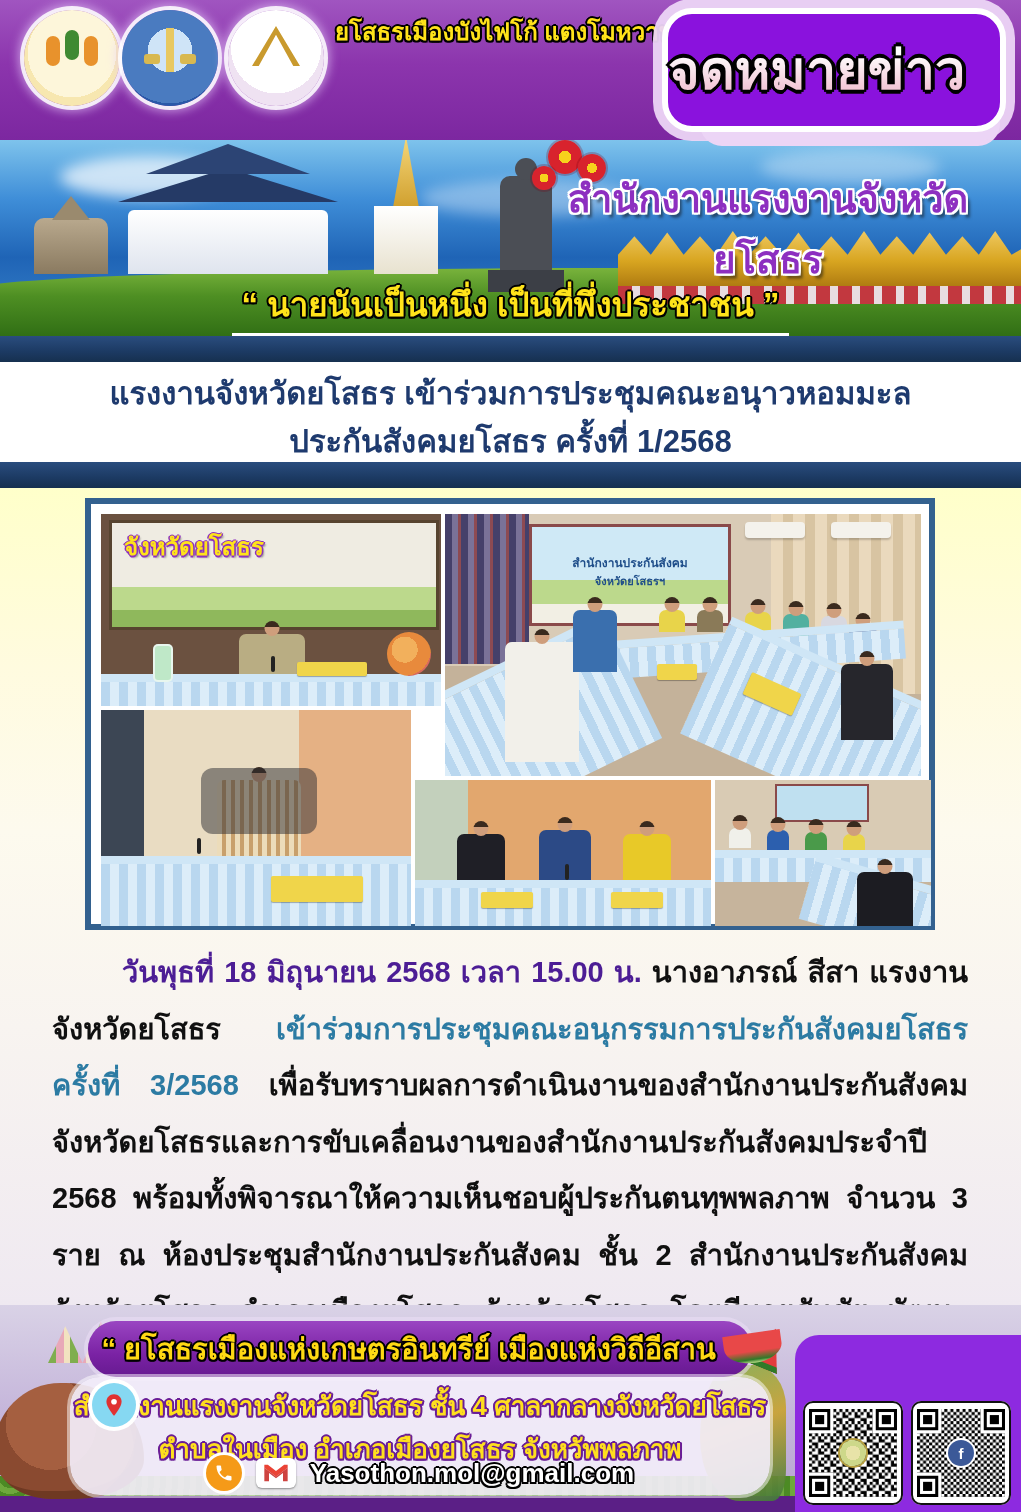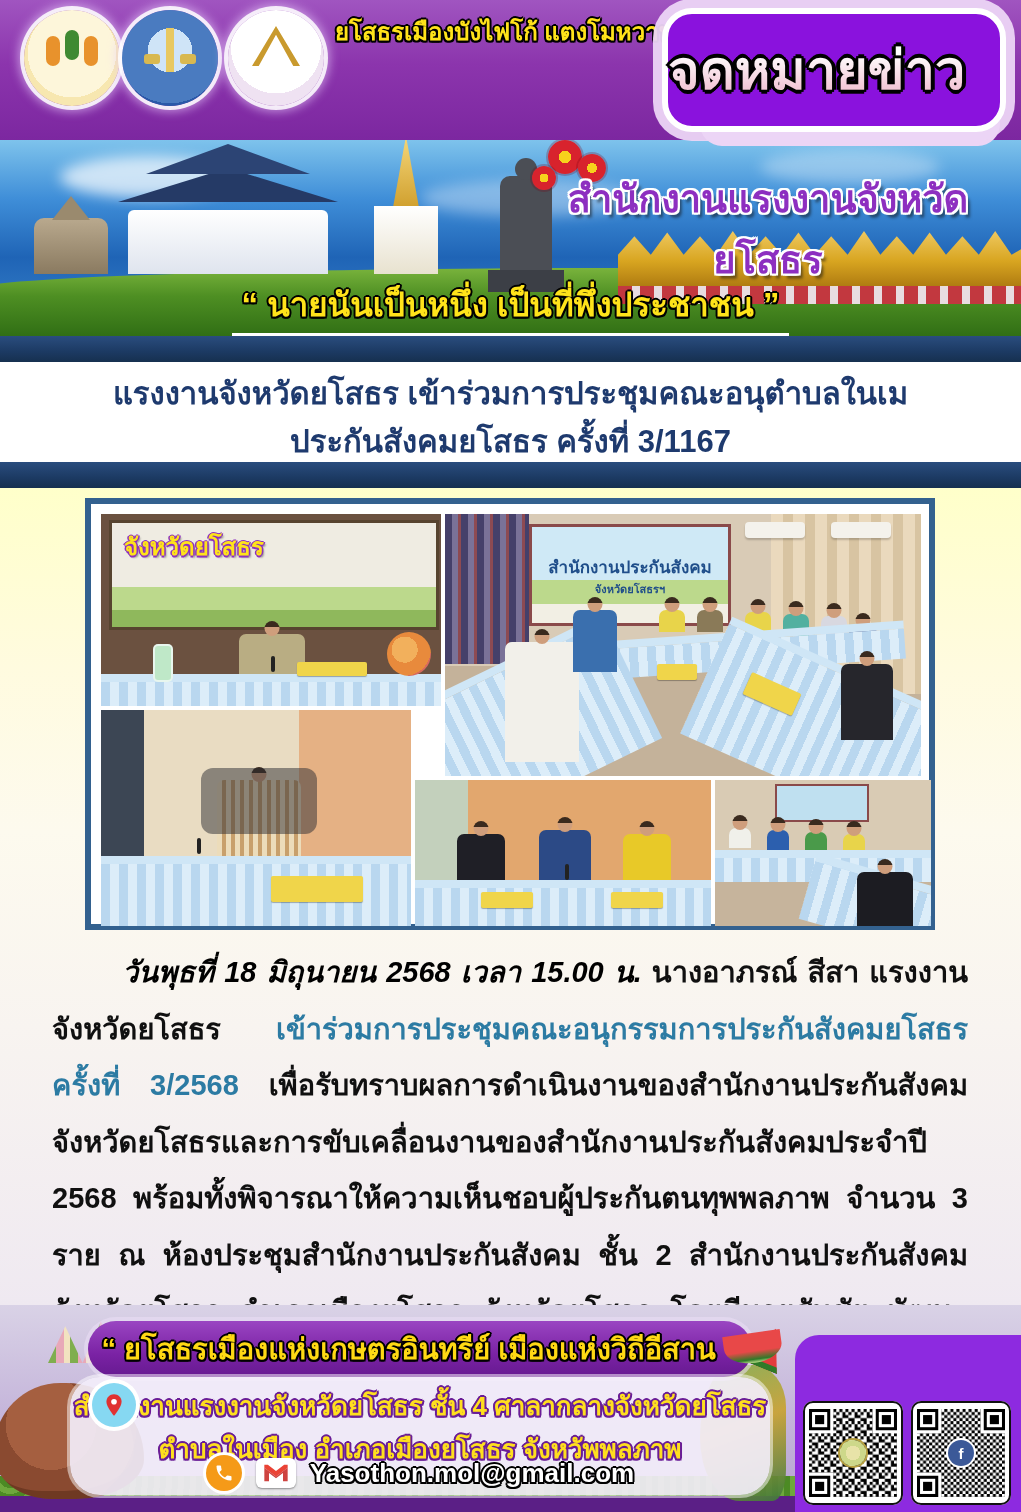--- a/index.html
+++ b/index.html
@@ -92,37 +92,37 @@
   .tileA .backdrop{position:absolute;left:8px;top:6px;width:324px;height:104px;
      background:linear-gradient(180deg,#efece2 0 62%,#bcd98c 62% 84%,#8fb85c 84% 100%);border:3px solid #57442f;}
   .tileA .prov{position:absolute;left:12px;top:4px;font-size:24px;font-weight:bold;color:#ffe31a;
      text-shadow:1.5px 0 0 #8d2fc0,-1.5px 0 0 #8d2fc0,0 1.5px 0 #8d2fc0,0 -1.5px 0 #8d2fc0,2px 2px 2px rgba(0,0,0,.4);}
   
   .tileB{left:354px;top:10px;width:476px;height:262px;background:linear-gradient(180deg,#d9cbb6 0 58%,#c4b29a 58% 100%);}
   .tileB .curtainL{position:absolute;left:0;top:0;width:84px;height:150px;
      background:repeating-linear-gradient(90deg,#45406a 0 7px,#7a7298 7px 13px,#8d4a52 13px 16px);}
   .tileB .banner{position:absolute;left:84px;top:10px;width:196px;height:96px;border:3px solid #8a4a4a;
      background:linear-gradient(180deg,#cfe9f6 0 55%,#bcd98c 55% 80%,#f2efe4 80% 100%);text-align:center;}
-  .tileB .banner .b1{font-size:17px;font-weight:bold;color:#1f4e8a;margin-top:26px;}
+  .tileB .banner .b1{font-size:12px;font-weight:bold;color:#1f4e8a;margin-top:26px;}
   .tileB .banner .b2{font-size:11px;font-weight:bold;color:#1f4e8a;}
   .tileB .curtainR{position:absolute;right:0;top:0;width:150px;height:180px;
      background:repeating-linear-gradient(90deg,#ead9bd 0 12px,#d8c4a2 12px 22px);}
   .tileB .ac{position:absolute;background:#f4f2ec;border-radius:4px;box-shadow:0 2px 2px rgba(0,0,0,.2);}
   
   .tileC{left:10px;top:206px;width:310px;height:216px;
      background:linear-gradient(90deg,#3c4654 0 14%,#e9dcc2 14% 64%,#e5b184 64% 100%);}
   
   .tileD{left:324px;top:276px;width:296px;height:146px;
      background:linear-gradient(90deg,#c3d0bc 0 18%,#e2a76e 18% 100%);}
   
   .tileE{left:624px;top:276px;width:216px;height:146px;background:linear-gradient(180deg,#d9cbb4 0 55%,#c6b49c 55% 100%);}
 
   .article{left:52px;top:944px;width:916px;font-size:29px;font-weight:bold;color:#101010;
      line-height:1.95;text-align:justify;text-indent:70px;margin:0;}
-  .seg-red{color:#000000;font-style:italic;} .seg-teal{color:#2c7ba3;}
+  .seg-red{color:#4c1d95;} .seg-teal{color:#2c7ba3;}
 
   
   .footer{left:0;top:1305px;width:1021px;height:207px;
      background:linear-gradient(180deg,#d9d2e6 0%,#c4b4da 55%,#b7a3d2 100%);}
   .grass-strip{position:absolute;left:0;bottom:14px;width:800px;height:22px;
      background:repeating-radial-gradient(circle at 10px 0,#6ea83c 0 6px,#4c8a24 6px 12px);}
   .purple-strip{position:absolute;left:0;bottom:0;width:800px;height:16px;background:#5b1f86;}
   .pillow{position:absolute;left:48px;top:12px;width:96px;height:46px;
      background:repeating-linear-gradient(90deg,#7fae4e 0 8px,#e8a8b8 8px 16px,#f2e2c0 16px 22px);
      clip-path:polygon(0 100%,18% 20%,36% 100%,55% 10%,75% 100%,88% 30%,100% 100%);}
@@ -227,22 +227,22 @@
     <div class="abs flower" style="left:532px;top:26px;width:24px;height:24px;"></div>
 
     <div class="abs office-name ol-white">สำนักงานแรงงานจังหวัดยโสธร</div>
     <div class="abs unity">
       <span class="ol-black">“ นายนันเป็นหนึ่ง เป็นที่พึ่งประชาชน ”</span>
     </div>
   </div>
 
   <div class="abs bar bar1"></div>
   <div class="abs headline">
-    <div class="h1">แรงงานจังหวัดยโสธร เข้าร่วมการประชุมคณะอนุตำบลในเม</div>
-    <div class="h2">ประกันสังคมยโสธร ครั้งที่ 3/1167</div>
+    <div class="h1">แรงงานจังหวัดยโสธร เข้าร่วมการประชุมคณะอนุาวหอมมะล</div>
+    <div class="h2">ประกันสังคมยโสธร ครั้งที่ 1/2568</div>
   </div>
   <div class="abs bar bar2"></div>
 
   <div class="abs content-bg"></div>
 
   <div class="abs collage">
 
     <div class="abs tile tileA">
       <div class="backdrop">
         <span class="prov">จังหวัดยโสธร</span>

